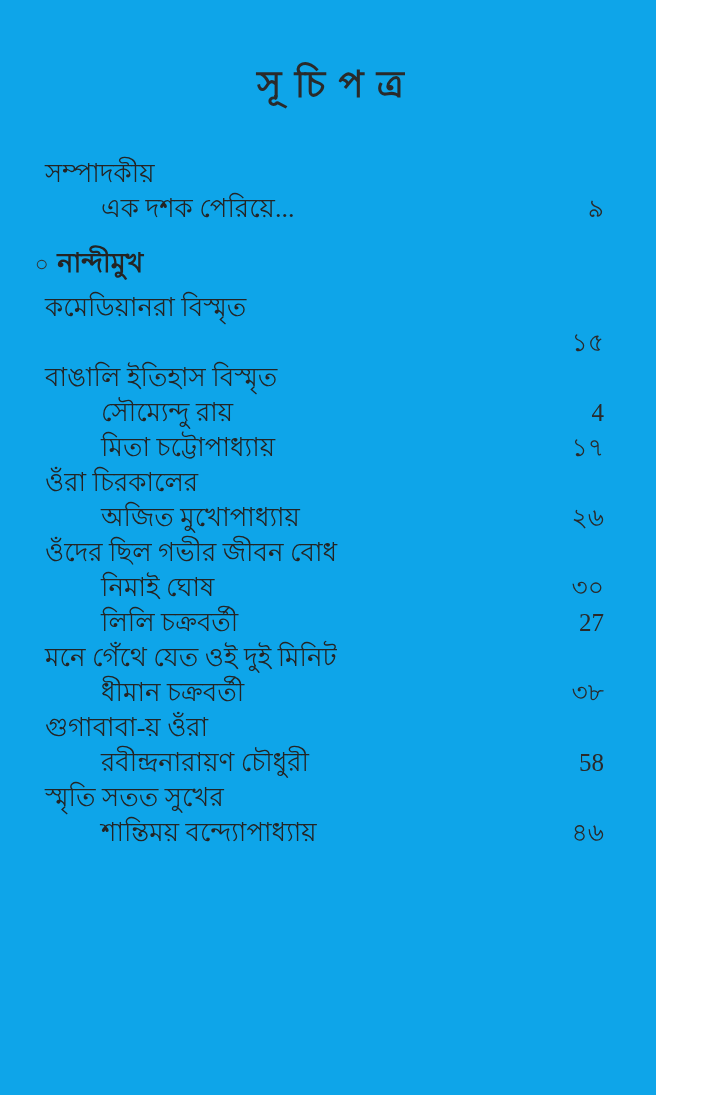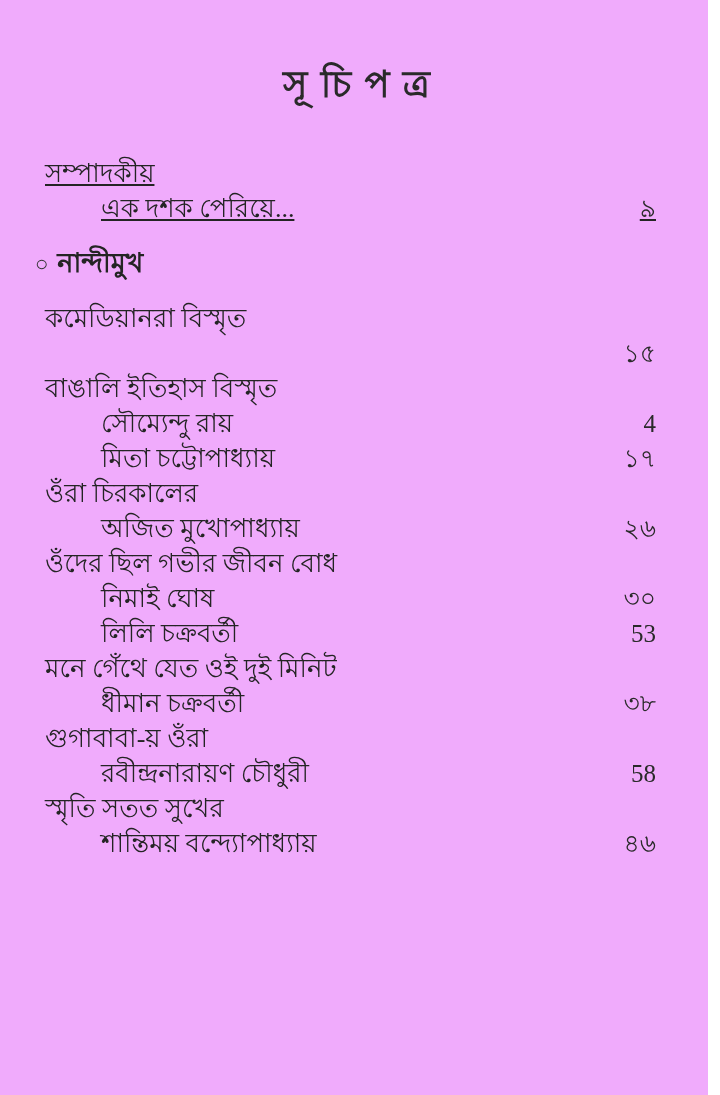--- a/index.html
+++ b/index.html
@@ -3,42 +3,42 @@
 <meta charset="utf-8">
 <style>
   * { margin: 0; padding: 0; box-sizing: border-box; }
   html, body { width: 720px; }
   body {
     font-family: "Liberation Serif", "DejaVu Serif", serif;
     background: #ffffff;
   }
   .page {
     position: relative;
-    width: 708px;
+    width: 656px;
     height: 1095px;
-    background: #f0abfc;
+    background: #0ea5e9;
     color: #242424;
     overflow: hidden;
   }
   .content {
     position: absolute;
     left: 45px;
     right: 52px;
     top: 0;
   }
   .toc-title {
     margin-top: 62px;
     text-align: center;
     font-size: 37px;
     line-height: 46px;
     letter-spacing: 2px;
     color: #2a2a2a;
     padding-left: 14px; 
   }
-  .editorial-block { margin-top: 48px; text-decoration: underline; }
+  .editorial-block { margin-top: 48px; }
   .line {
     display: flex;
     align-items: baseline;
     font-size: 26px;
     line-height: 35px;
     white-space: nowrap;
   }
   .entry-title { }
   .author-line .author,
   .item-indent {
@@ -58,21 +58,21 @@
     font-weight: bold;
     margin-left: -10px;
   }
   .bullet-icon {
     font-weight: normal;
     font-size: 22px;
     margin-right: 9px;
     color: #333;
     transform: translateY(1px);
   }
-  .entry-list { margin-top: 20px; }
+  .entry-list { margin-top: 9px; }
 </style>
 </head>
 <body>
 
 <div class="page">
   <div class="content">
 
     <h1 class="toc-title">সূ চি প ত্র</h1>
 
     <div class="editorial-block">
@@ -143,21 +143,21 @@
       <span class="author">নিমাই ঘোষ</span>
       <span class="spacer"></span>
       <span class="pageno">৩০</span>
     </div>
   </div>
 
   <div class="entry">
     <div class="line author-line">
       <span class="author">লিলি চক্রবর্তী</span>
       <span class="spacer"></span>
-      <span class="pageno">53</span>
+      <span class="pageno">27</span>
     </div>
   </div>
 
   <div class="entry">
     <div class="line">
       <span class="entry-title">মনে গেঁথে যেত ওই দুই মিনিট</span>
     </div>
     <div class="line author-line">
       <span class="author">ধীমান চক্রবর্তী</span>
       <span class="spacer"></span>

